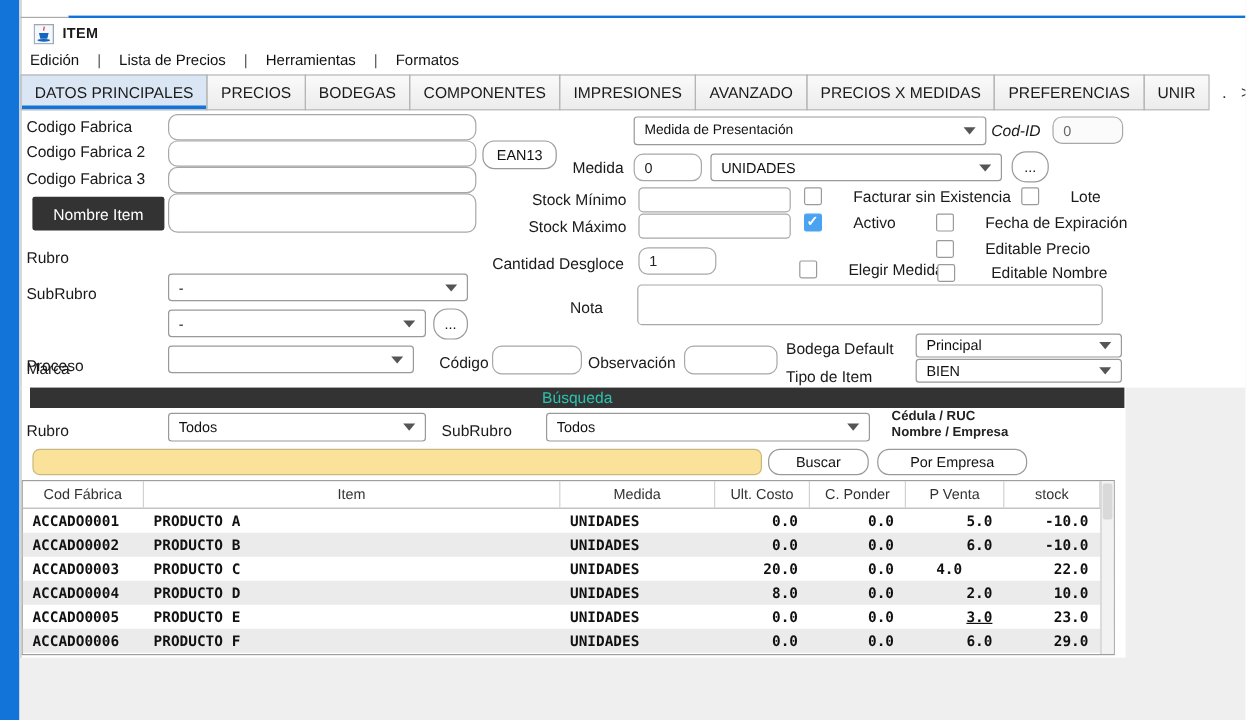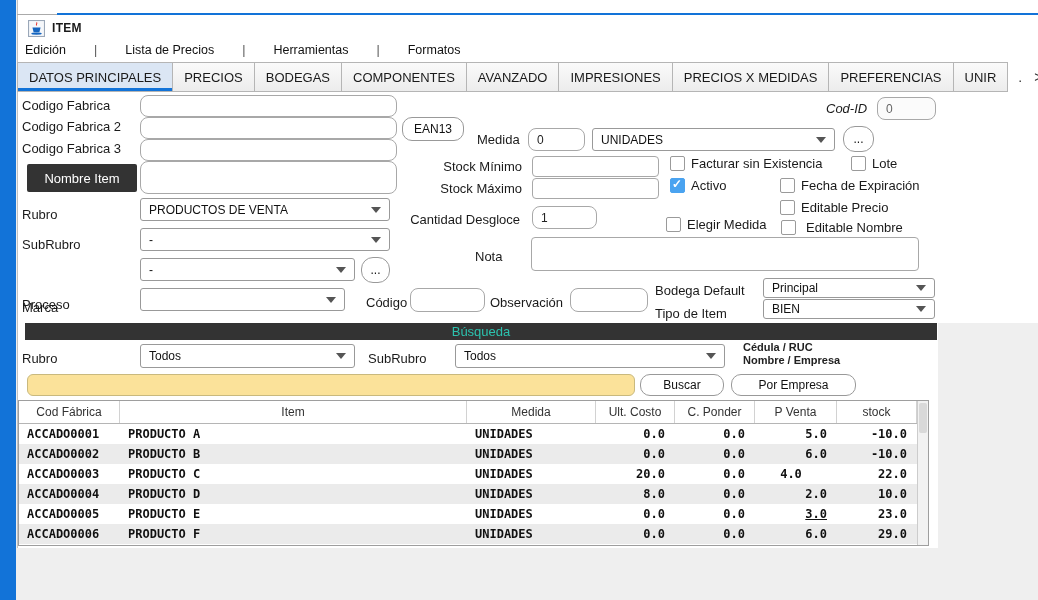--- a/index.html
+++ b/index.html
@@ -12,21 +12,21 @@
 
   .blue-edge{position:absolute;left:0;top:0;width:16px;height:600px;background:var(--accent);}
   .white-top{position:absolute;left:17px;top:0;width:1021px;height:323px;background:#fff;border-left:1px solid #c2c2c2;box-sizing:border-box;}
   .white-search{position:absolute;left:17px;top:323px;width:921px;height:225px;background:#fff;border-left:1px solid #c2c2c2;box-sizing:border-box;}
   .top-line{position:absolute;left:57px;top:13px;width:981px;height:2px;background:var(--accent);}
   .mini-line{position:absolute;left:17px;top:14px;width:40px;height:1px;background:#aaa;}
 
   .titlebar{position:absolute;left:28px;top:19px;height:18px;display:flex;align-items:center;gap:7px;}
   .title{font-size:12px;font-weight:600;color:#1a1a1a;letter-spacing:.3px;}
 
-  .menubar{position:absolute;left:25px;top:43px;display:flex;align-items:center;gap:28px;font-size:12.5px;color:#111;}
+  .menubar{position:absolute;left:25px;top:43px;display:flex;align-items:center;gap:15px;font-size:12.5px;color:#111;}
   .menu-sep{color:#555;}
   .menu-item{cursor:default;}
 
   .tabrow{position:absolute;left:17px;top:62px;height:30px;display:flex;align-items:flex-end;}
   .tabs{display:flex;height:30px;}
   .tab{height:30px;line-height:30px;padding:0 11px;font-size:13px;color:#1a1a1a;background:linear-gradient(#fafafa,#ececec);
        border:1px solid #b5b5b5;margin-left:-1px;box-sizing:border-box;white-space:nowrap;}
   .tab:first-child{margin-left:0;}
   .tab.selected{background:var(--tab-sel);box-shadow:inset 0 -3px 0 var(--accent);}
   .tab-nav{display:flex;align-items:center;height:30px;gap:12px;margin-left:10px;font-size:14px;color:#333;}
@@ -51,21 +51,21 @@
        display:flex;align-items:center;justify-content:center;box-sizing:border-box;cursor:default;white-space:nowrap;}
   .btn-dark{position:absolute;background:var(--bar-bg);color:#fff;border:none;border-radius:2px;font-size:13px;
        display:flex;align-items:center;justify-content:center;box-sizing:border-box;}
 
   .cbx{position:absolute;display:flex;align-items:center;gap:6px;height:16px;}
   .cbx.bg-white{background:#fff;padding-right:8px;}
   .cb{width:15px;height:15px;background:#fff;border:1px solid #9a9a9a;border-radius:2px;box-sizing:border-box;position:relative;flex:none;}
   .cbx.checked .cb{background:var(--cb-on);border-color:var(--cb-on);}
   .check-icon{display:none;position:absolute;top:-2px;left:1px;color:#fff;font-size:12px;font-weight:bold;}
   .cbx.checked .check-icon{display:block;}
-  .cb-label{font-size:13px;color:#1a1a1a;white-space:nowrap;}
+  .cb-label{font-size:13px;color:#1a1a1a;white-space:nowrap;margin-left:20px;}
 
   .busq-bar{position:absolute;left:25px;top:323px;width:912px;height:17px;background:var(--bar-bg);
             display:flex;align-items:center;justify-content:center;}
   .busq-bar span{color:var(--bar-title);font-size:13px;line-height:17px;}
 
   .hint{position:absolute;left:743px;top:341px;}
 
   #table{position:absolute;left:18px;top:400px;width:911px;height:146px;background:#fff;border:1px solid #9e9e9e;box-sizing:border-box;}
   #thead{display:flex;height:23px;border-bottom:1px solid #b5b5b5;box-sizing:border-box;}
   .th{font-size:12px;color:#333;line-height:22px;text-align:center;border-right:1px solid #d2d2d2;box-sizing:border-box;white-space:nowrap;overflow:hidden;}
@@ -109,22 +109,22 @@
       <span class="menu-sep">|</span>
       <span class="menu-item">Formatos</span>
     </div>
 
   <div class="tabrow">
     <div id="tabbar" class="tabs">
         <div class="tab selected">DATOS PRINCIPALES</div>
         <div class="tab">PRECIOS</div>
         <div class="tab">BODEGAS</div>
         <div class="tab">COMPONENTES</div>
+        <div class="tab">IMPRESIONES</div>
         <div class="tab">AVANZADO</div>
-        <div class="tab">IMPRESIONES</div>
         <div class="tab">PRECIOS X MEDIDAS</div>
         <div class="tab">PREFERENCIAS</div>
         <div class="tab">UNIR</div>
       </div>
     <div class="tab-nav">
       <span>.</span>
       <span>&gt;</span>
 
     </div>
   </div>
@@ -138,20 +138,24 @@
   <div class="lbl" style="left:22px;top:297px;">Proceso</div>
 
   <input class="input" style="left: 140px; top: 95px; width: 257px; height: 22px;" value="">
   <input class="input" style="left: 140px; top: 117px; width: 257px; height: 22px;" value="">
   <input class="input" style="left: 140px; top: 139px; width: 257px; height: 22px;" value="">
 
   <div class="btn-dark" style="left:27px;top:164px;width:110px;height:28px;">Nombre Item</div>
   <input class="input" style="left: 140px; top: 161px; width: 257px; height: 33px;" value="">
 
   <div class="btn" style="left:402px;top:117px;width:62px;height:24px;">EAN13</div>
+  <div class="dd sm" style="left:528px;top:97px;width:294px;height:24px;">
+    <span class="dd-val">Medida de Presentación</span>
+    <span class="dd-arrow"></span>
+  </div>
   <div class="lbl" style="left:826px;top:101px;font-style:italic;">Cod-ID</div>
   <input class="input dim" style="left: 877px; top: 97px; width: 59px; height: 23px;" value="0">
 
   <div class="lbl" style="left:477px;top:132px;">Medida</div>
   <input class="input" style="left: 528px; top: 128px; width: 57px; height: 23px;" value="0">
   <div class="dd" style="left:592px;top:128px;width:243px;height:23px;">
     <span class="dd-val">UNIDADES</span>
     <span class="dd-arrow"></span>
   </div>
   <div class="btn" style="left:843px;top:126px;width:31px;height:26px;border-radius:12px;">...</div>
@@ -185,24 +189,20 @@
   </div>
   <div class="cbx bg-white" style="left:666px;top:216px;">
     <span class="cb"></span>
     <span class="cb-label">Elegir Medida</span>
   </div>
   <div class="cbx" style="left:781px;top:219px;gap:10px;">
     <span class="cb"></span>
     <span class="cb-label">Editable Nombre</span>
   </div>
 
-  <div class="dd" style="left:140px;top:198px;width:250px;height:23px;">
-    <span class="dd-val">PRODUCTOS DE VENTA</span>
-    <span class="dd-arrow"></span>
-  </div>
   <div class="lbl lbl-r" style="left:404px;top:212px;width:116px;">Cantidad Desgloce</div>
   <input class="input" style="left: 532px; top: 206px; width: 65px; height: 23px;" value="1">
   <div class="dd" style="left:140px;top:228px;width:250px;height:23px;">
     <span class="dd-val">-</span>
     <span class="dd-arrow"></span>
   </div>
   <div class="lbl" style="left:475px;top:249px;">Nota</div>
   <textarea class="input" style="left: 531px; top: 237px; width: 388px; height: 34px;"></textarea>
   <div class="dd" style="left:140px;top:258px;width:215px;height:23px;">
     <span class="dd-val">-</span>

